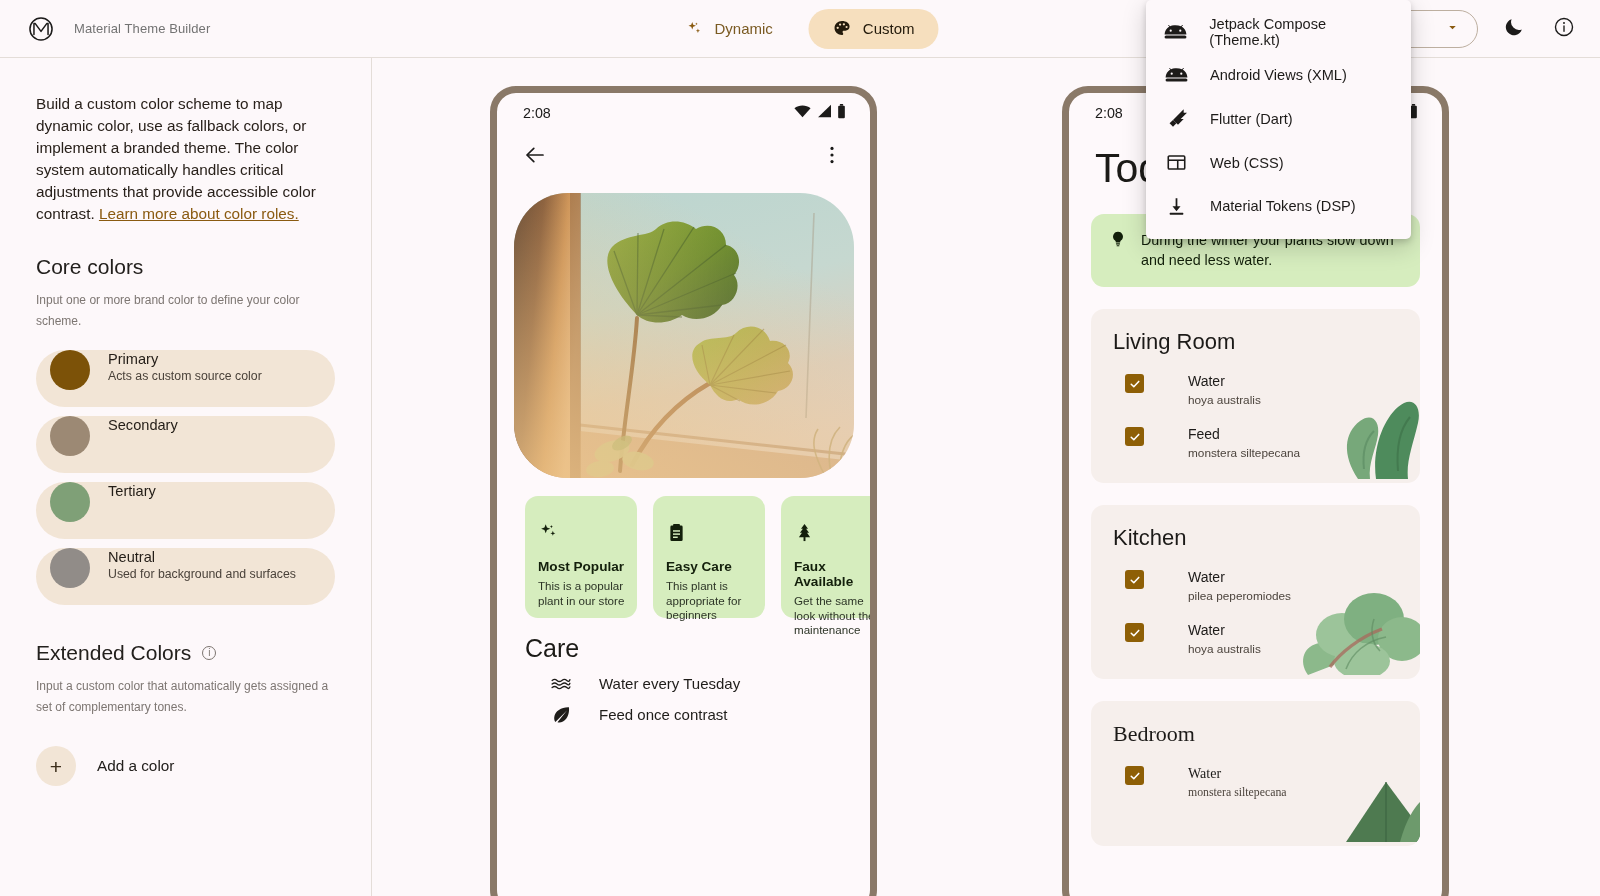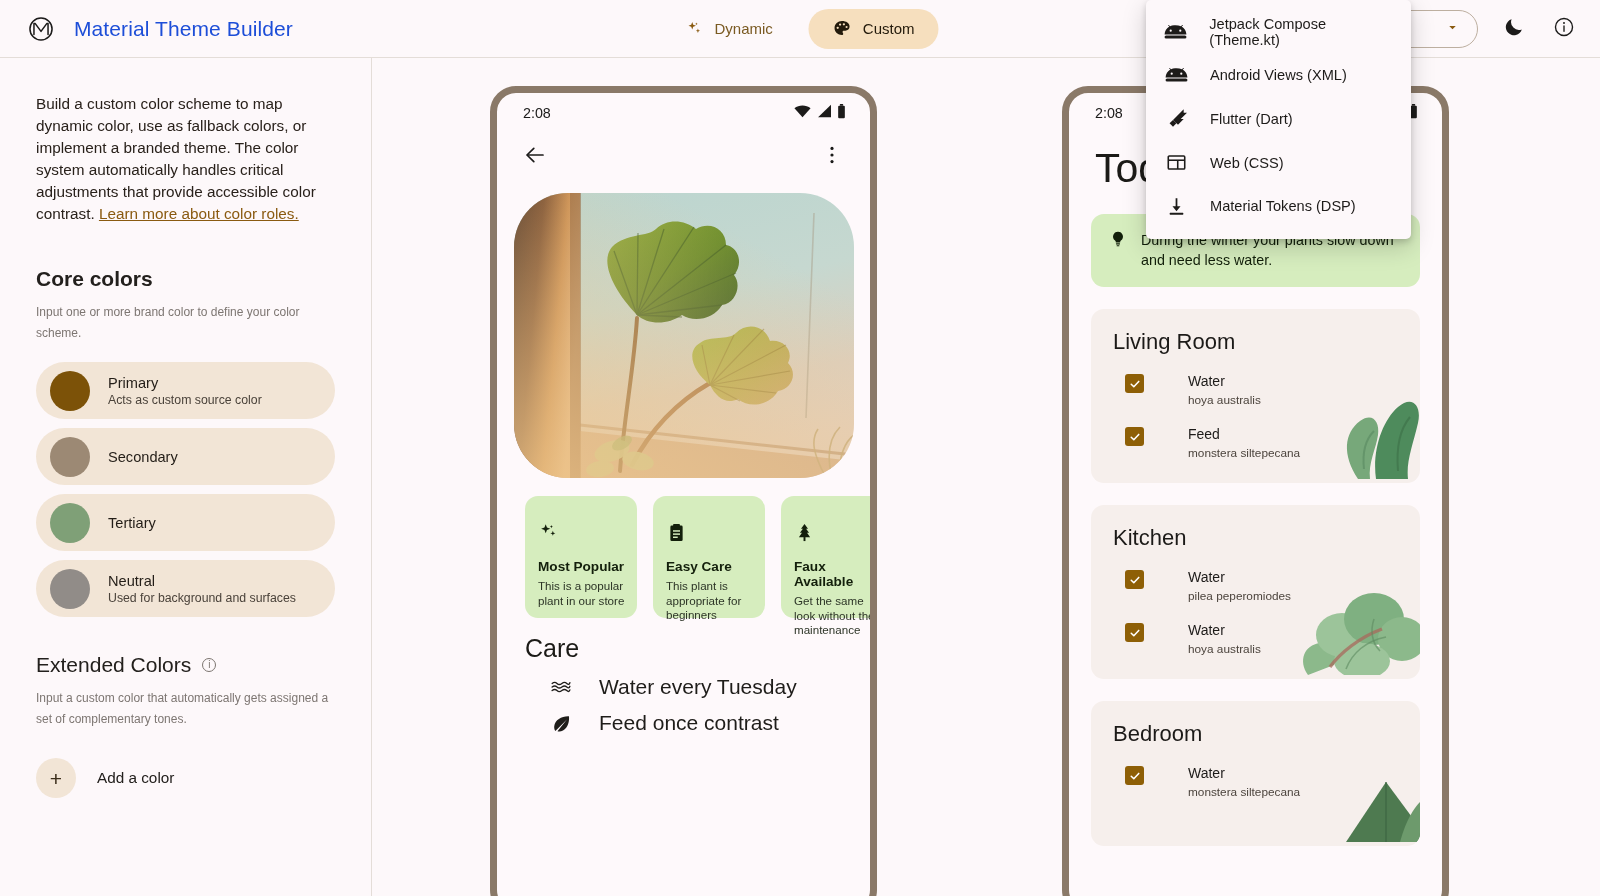--- a/index.html
+++ b/index.html
@@ -16,21 +16,21 @@
   .topbar {
     position: absolute; top: 0; left: 0;
     width: 1600px; height: 58px;
     background: #FDF8FA;
     border-bottom: 1px solid #E4DDD8;
     display: flex; align-items: center;
     z-index: 5;
   }
   .brand { display: flex; align-items: center; gap: 20px; padding-left: 28px; }
   .brand-logo { width: 26px; height: 26px; display: block; }
-  .brand-title { font-size: 21px; color: #1d4ed8; letter-spacing: .1px; }
+  .brand-title { font-size: 13px; color: #737373; letter-spacing: .1px; }
 
   .seg-group {
     position: absolute; left: 50%; top: 50%;
     transform: translate(-50%, -50%);
     display: flex; align-items: center; gap: 12px;
   }
   .seg {
     display: flex; align-items: center; gap: 11px;
     height: 40px; padding: 0 24px;
     border-radius: 20px; cursor: pointer;
@@ -61,26 +61,26 @@
     width: 372px; height: 838px;
     background: #FDF8FA;
     border-right: 1px solid #E4DDD8;
     padding: 35px 36px 0 36px;
     overflow: hidden;
   }
   .intro {
     font-size: 15.3px; line-height: 22px; color: #29211B;
   }
   .intro a { color: #8A5A10; text-decoration: underline; }
-  .sec-title { font-size: 21px; color: #23201D; margin-top: 42px; font-weight: 700; }
+  .sec-title { font-size: 21px; color: #23201D; margin-top: 30px; font-weight: 400; }
   .sec-sub { font-size: 12px; line-height: 21px; color: #7D7672; margin-top: 11px; }
 
   .swatch-list { margin-top: 18px; display: flex; flex-direction: column; gap: 9px; }
   .swatch-row {
-    display: flex; align-items: center; gap: 18px;
+    display: flex; align-items: flex-start; gap: 18px;
     height: 57px; padding: 0 14px;
     background: #F2E5D6; border-radius: 29px; cursor: pointer;
   }
   .swatch-dot { width: 40px; height: 40px; border-radius: 50%; flex: 0 0 40px; }
   .swatch-txt { display: flex; flex-direction: column; justify-content: center; }
   .swatch-name { font-size: 14.6px; color: #231D17; line-height: 18px; }
   .swatch-desc { font-size: 12.3px; color: #4A423A; line-height: 16px; }
 
   .ext-head { display: flex; align-items: center; gap: 11px; margin-top: 36px; }
   .ext-head h2 { font-size: 21px; font-weight: 400; color: #23201D; }
@@ -145,21 +145,21 @@
     background: #D6EDBE; border-radius: 13px;
     padding: 26px 12px 0 13px;
   }
   .feat-ico { height: 26px; }
   .feat-name { font-size: 13.6px; color: #131F0B; margin-top: 11px; font-weight: bold; }
   .feat-desc { font-size: 11.6px; line-height: 14.5px; color: #2C3426; margin-top: 5px; }
 
   .care-title { font-size: 25px; color: #1C1B17; padding: 16px 0 0 28px; font-weight: 400; }
   .care-row { display: flex; align-items: center; gap: 26px; padding: 12px 0 0 52px; }
   .care-ico { width: 24px; display: flex; justify-content: center; }
-  .care-label { font-size: 21px; color: #1F1D1A; }
+  .care-label { font-size: 15px; color: #1F1D1A; }
 
   
   .today-title { font-size: 41px; color: #1B1A17; padding: 12px 0 0 26px; font-weight: 400; }
   .tipbar {
     margin: 22px 22px 0 22px; background: #D6EDBE;
     border-radius: 13px; padding: 16px 18px 17px 18px;
     display: flex; gap: 14px; align-items: flex-start;
   }
   .tip-txt { font-size: 14.3px; line-height: 20px; color: #121F0A; }
 
@@ -596,21 +596,21 @@
               <polyline points="3,8.4 6.4,11.6 13,4.6"></polyline>
             </svg>
         </span>
         <span>
           <span class="task-main">Water</span><br>
           <span class="task-sub">hoya australis</span>
         </span>
       </div>
     </div>
 
-    <div class="room-card" style="padding-bottom:46px;">
+    <div class="room-card" style="padding-bottom:46px;font-family:Liberation Serif, serif;">
       <div class="room-name">Bedroom</div>
       <div class="room-art">
         <svg width="130" height="100" viewBox="0 0 130 100">
           <path d="M56 100 L96 40 L130 86 L130 100 Z" fill="#4E7A50"></path>
           <path d="M96 40 L96 100" stroke="#3D6441" stroke-width="2" opacity=".6"></path>
           <path d="M110 100 C116 78 124 66 130 60 L130 100 Z" fill="#6D9A6C"></path>
         </svg>
       </div>
       <div class="task-row">
         <span class="cbx">

